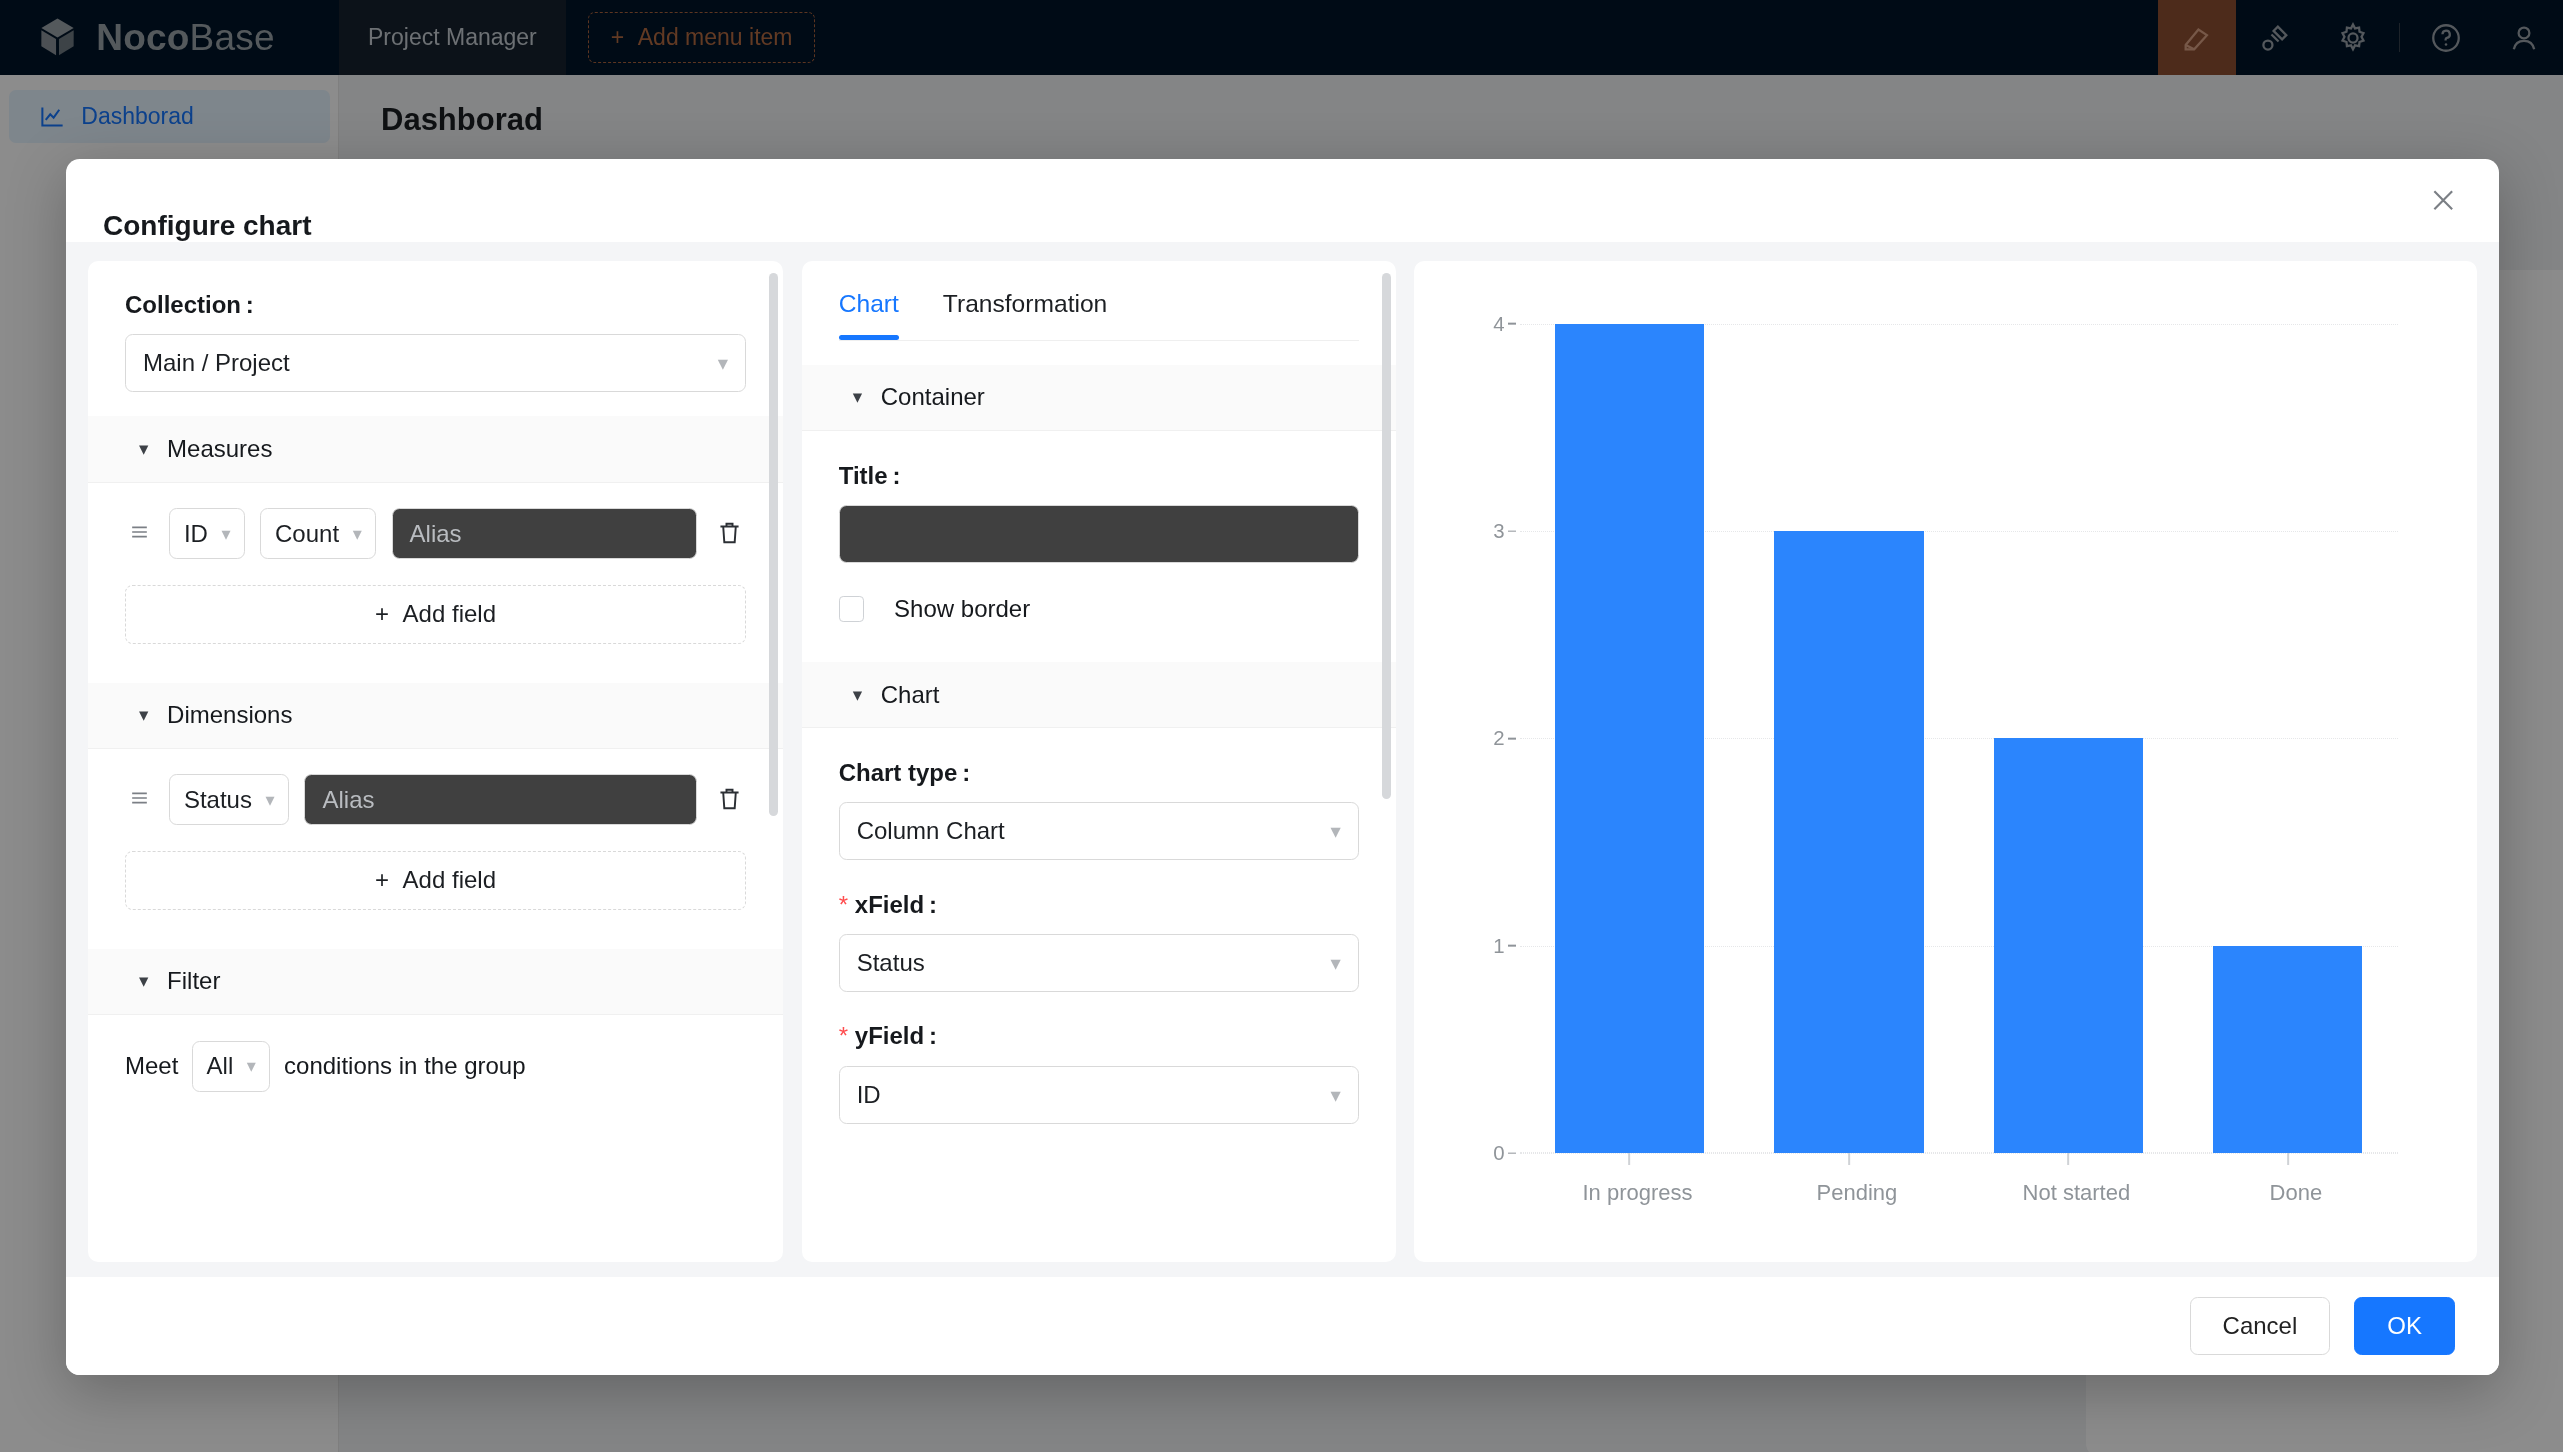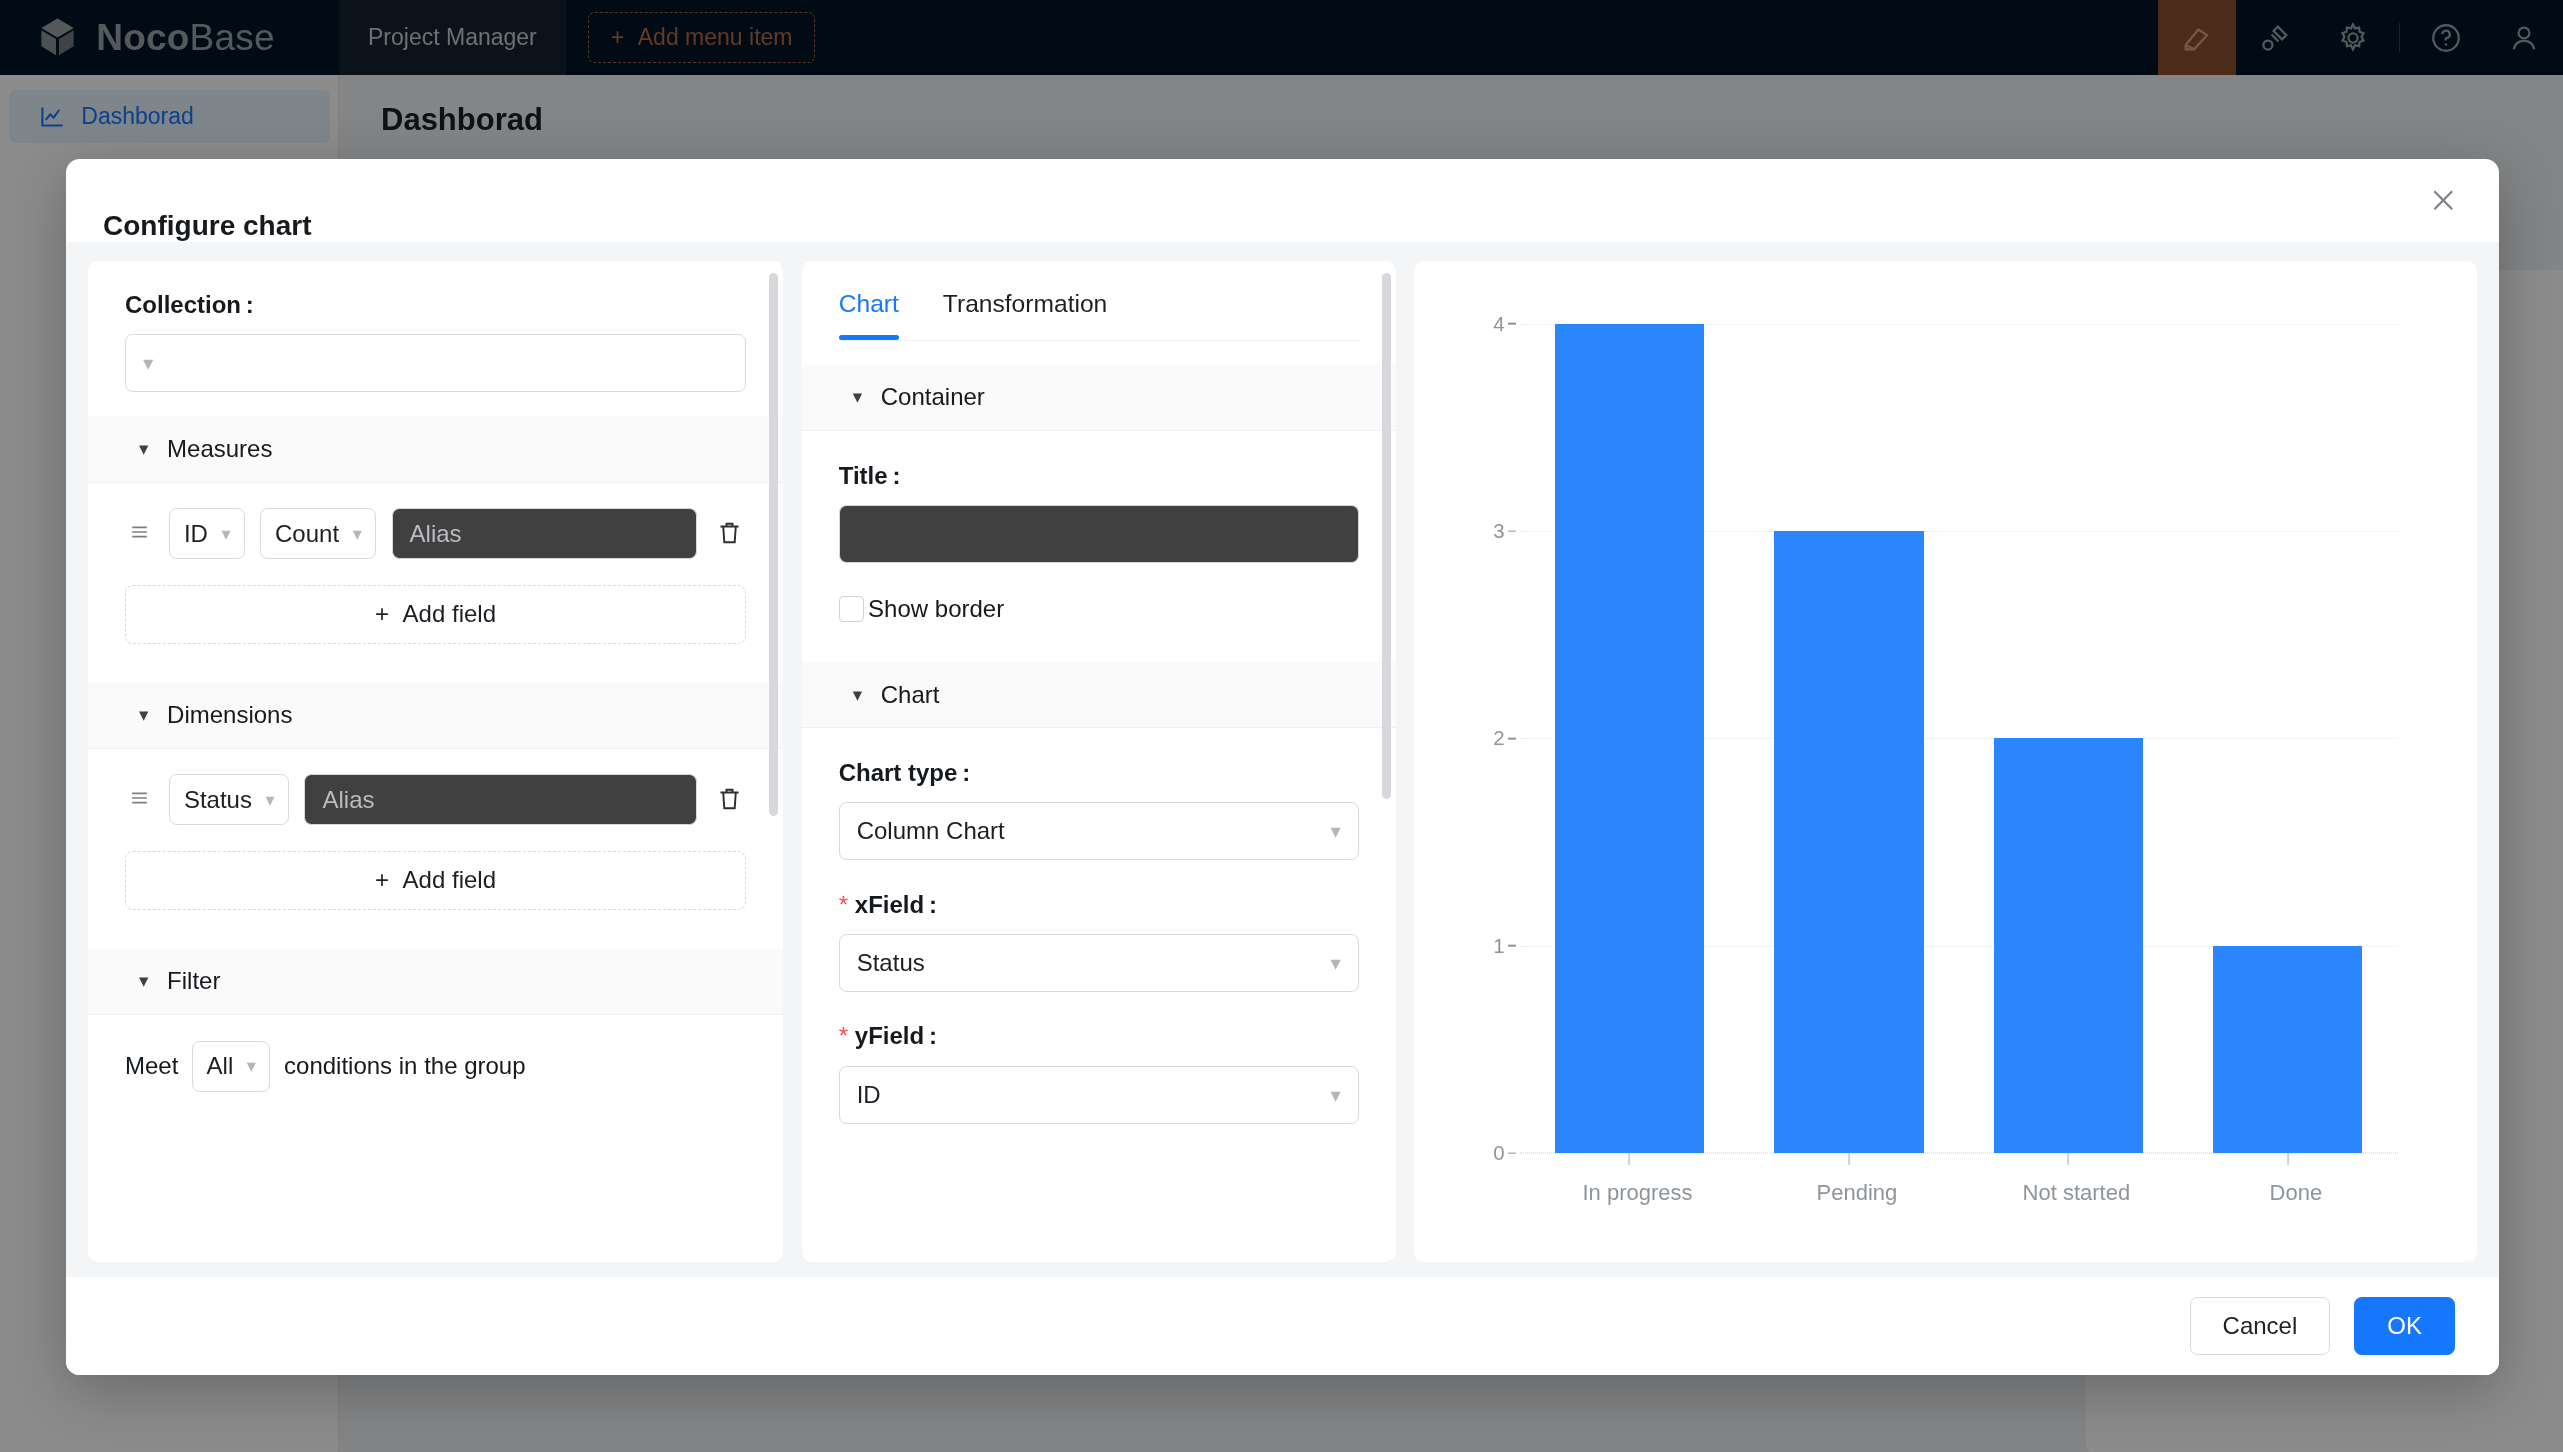--- a/index.html
+++ b/index.html
@@ -157,21 +157,21 @@
   .drag-handle { width: 29px; color: #7b7f85; cursor: grab; flex: none; }
   .alias-input { flex: 1; }
   .trash { width: 34px; color: #2b2f34; cursor: pointer; flex: none; text-align: center; }
 
   .add-field {
     margin-top: 25.4px; height: 59px; border: 0.8px dashed #d9d9d9; border-radius: 7.6px;
     display: flex; align-items: center; justify-content: center; gap: 13.6px;
     font-size: 24px; color: #1c1f23; cursor: pointer; background: #fff;
   }
 
-  .checkbox-row { display: flex; align-items: center; gap: 4px; margin-top: 32px; }
+  .checkbox-row { display: flex; align-items: center; gap: 30px; margin-top: 32px; }
   .checkbox {
     width: 25.4px; height: 25.4px; border: 0.8px solid #cfd2d6; border-radius: 4.2px; background: #fff;
     cursor: pointer; flex: none;
   }
   .checkbox-label { font-size: 24px; color: #16191d; }
 
   .filter-line { display: flex; align-items: center; gap: 13.6px; font-size: 24px; color: #16191d; padding-top: 25.4px; }
 
   
   .preview-card { position: absolute; left: 3.4px; top: 12px; right: 3.4px; bottom: 13.6px; background: #fff; border-radius: 10.2px; }
@@ -291,20 +291,21 @@
   </div>
 
   <div class="modal-body">
 
     <div class="panel panel-query">
       <div class="panel-inner">
 
 
         <div class="field-label">Collection :</div>
         <div class="select">
+          <span class="val">Main  /  Project</span>
           <span class="caret">▾</span>
         </div>
 
         <div style="height:24px"></div>
 
         <div class="section-head">
           <span class="chev">▾</span>
           <span>Measures</span>
         </div>
         <div class="field-row">

